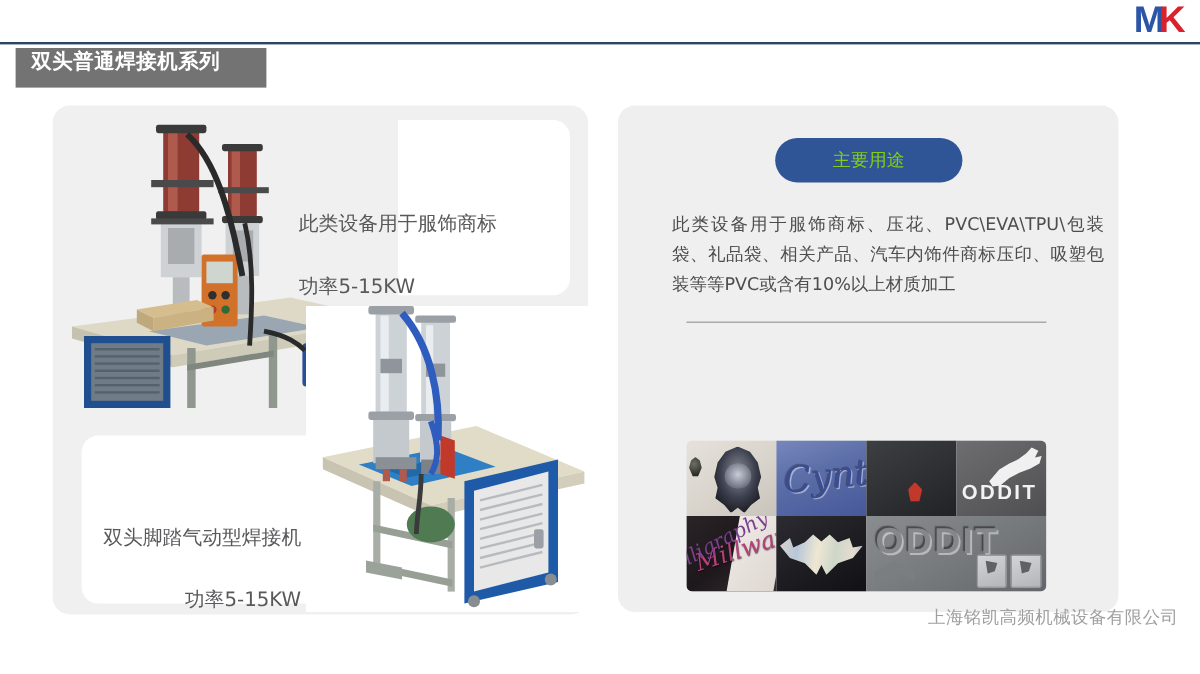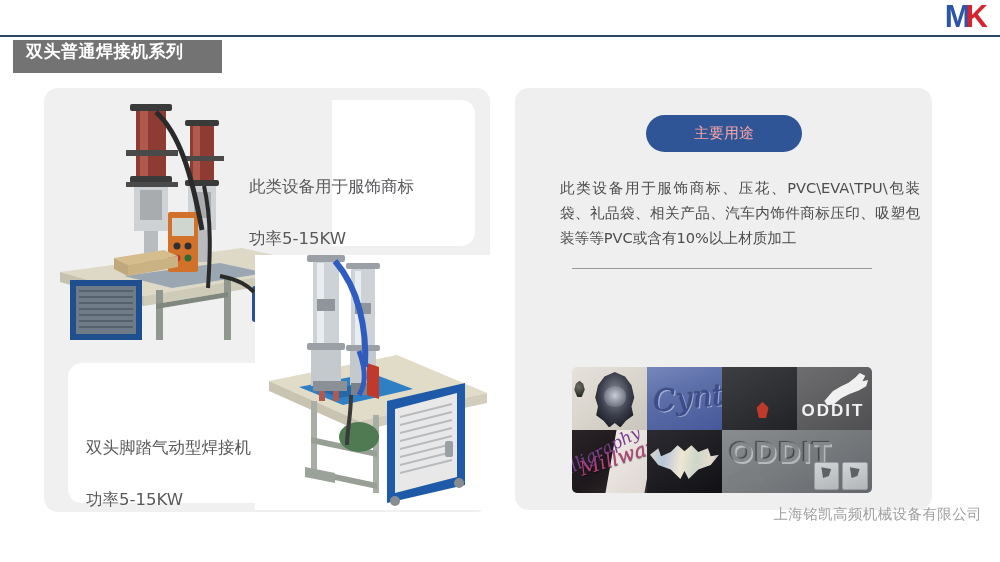--- a/index.html
+++ b/index.html
@@ -55,33 +55,33 @@
   .callout-1 { left: 153px; top: 100px; width: 322px; height: 146px; }
   .callout-2 { left: 68px;  top: 363px; width: 322px; height: 140px; }
 
   .callout-label {
     position: absolute; color: #58595b;
     font-size: 16.5px; line-height: 26px;
     font-family: "DejaVu Sans", "Liberation Sans", sans-serif;
     white-space: pre-line;
   }
   .callout-label.one { left: 249px; top: 148px; }
-  .callout-label.two { left: 86px;  top: 409px; }
+  .callout-label.two { left: 86px;  top: 409px; text-align: right; }
 
   
   .photo { position: absolute; overflow: hidden; }
   .photo-1 { left: 52px; top: 90px; width: 280px; height: 250px; }
   .photo-2 { left: 255px; top: 255px; width: 250px; height: 255px; }
 
   
   .pill {
     position: absolute; height: 37px;
     background: #2f5596; border-radius: 19px;
     display: flex; align-items: center; justify-content: center;
-    color: #fca5a5; font-size: 15px;
+    color: #84cc16; font-size: 15px;
     font-family: Liberation Sans, sans-serif;
   }
   .pill-main { left: 646px; top: 115px; width: 156px; }
   .pill-rel  { left: 646px; top: 310px; width: 156px; }
 
   .body-text {
     position: absolute; left: 560px; top: 175px; width: 360px;
     color: #4d4d4d; font-size: 14.6px; line-height: 25px;
     font-family: "DejaVu Sans", "Liberation Sans", sans-serif;
     text-align: justify;

